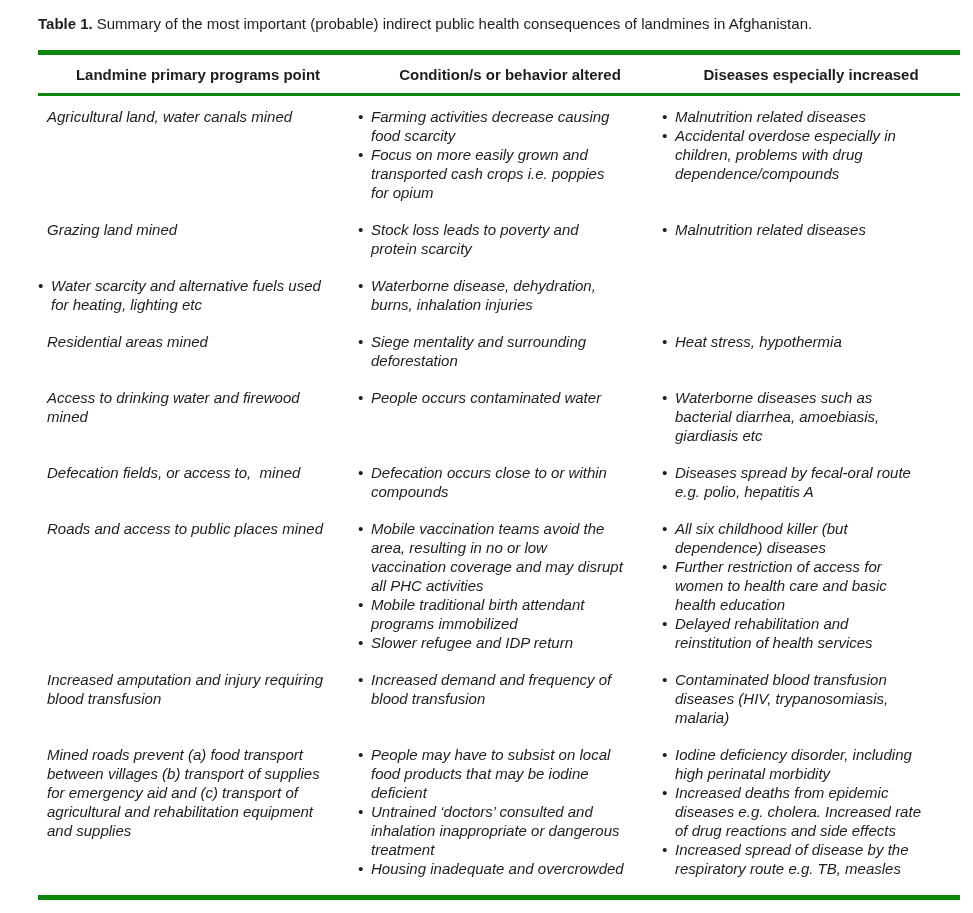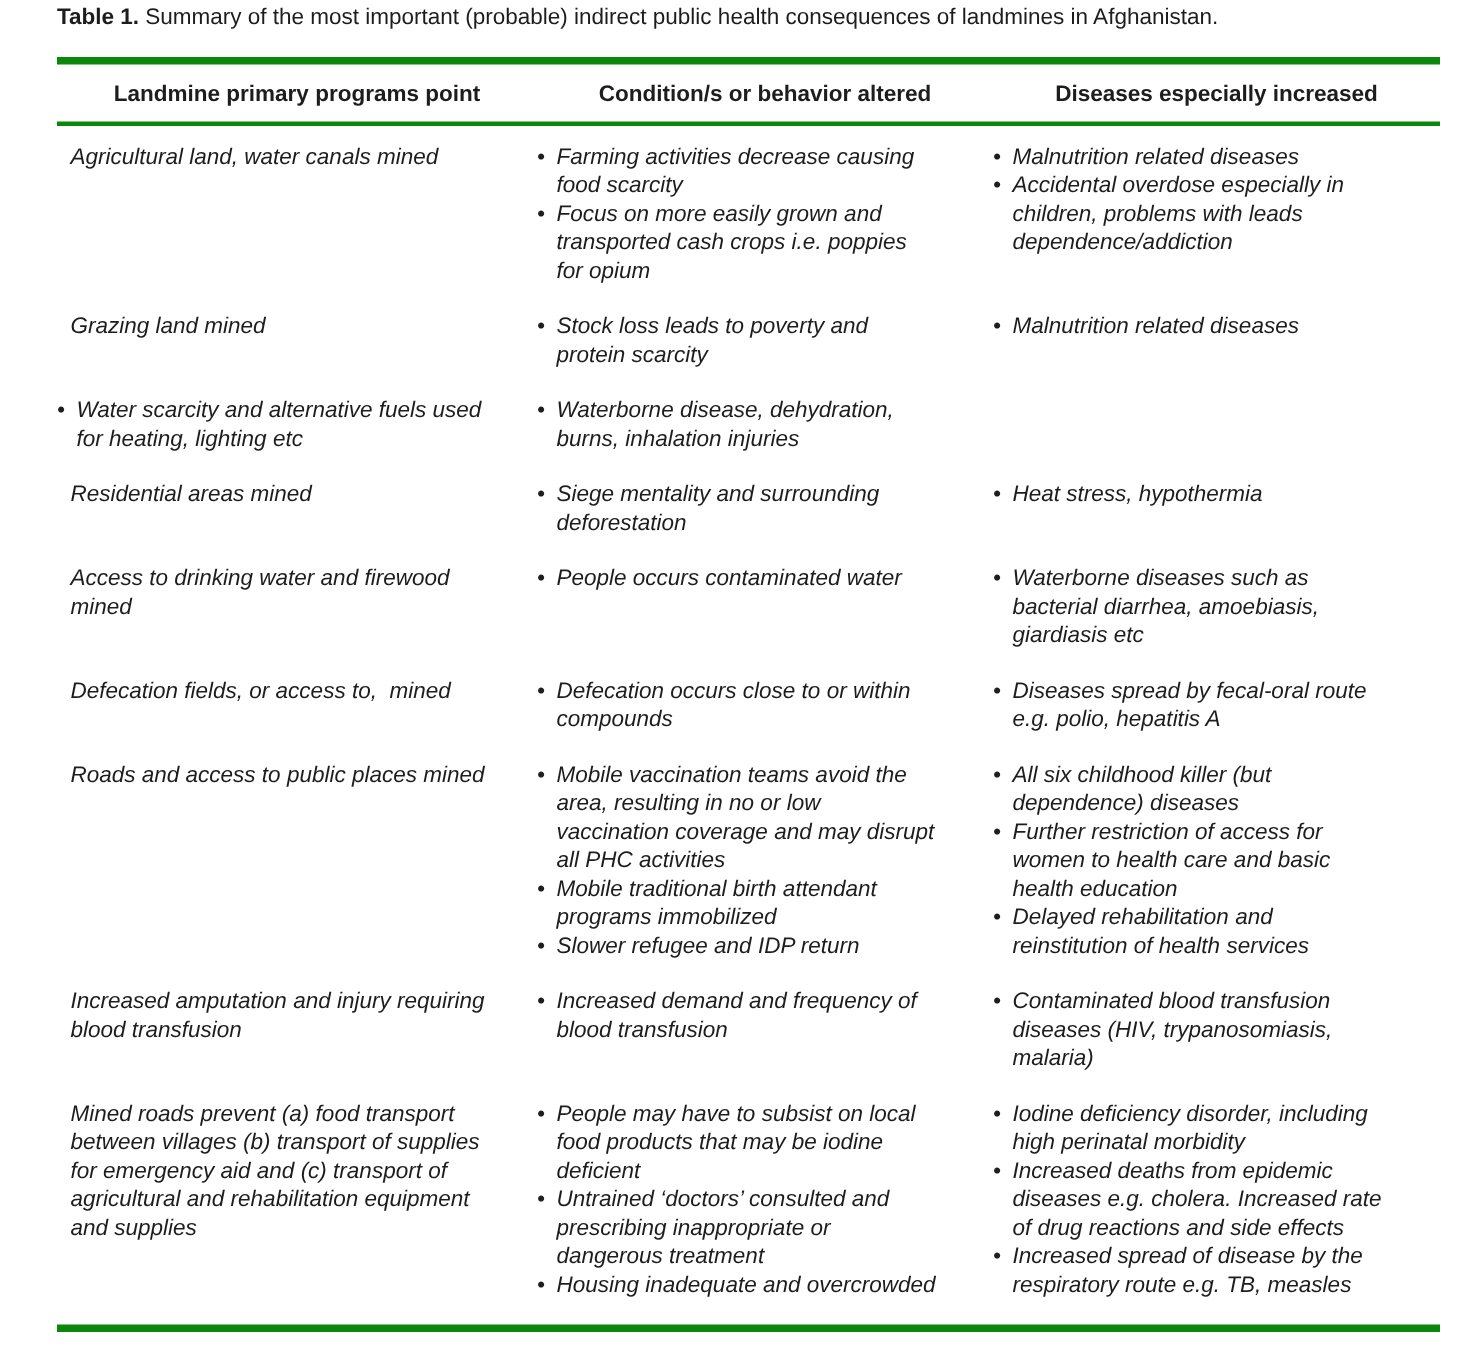--- a/index.html
+++ b/index.html
@@ -5,21 +5,21 @@
   html, body {
     margin: 0; padding: 0;
     width: 973px; height: 913px;
     background: #ffffff;
     font-family: "Liberation Sans", "DejaVu Sans", sans-serif;
     font-size: 15px;
     line-height: 19px;
     color: #1d1d1d;
     overflow: hidden;
   }
-  .page { padding: 2px 13px 0 38px; }
+  .page { padding: 14px 13px 0 38px; }
   .table-wrap { width: 922px; }
 
   .caption { margin: 0; }
   .caption .bold { font-weight: bold; }
   .caption .cap-text { margin-left: 4px; }
 
   .rule { background: #0b870b; width: 922px; }
   .rule.thick { height: 5px; }
   .rule.thin  { height: 3px; }
   .top-rule { margin-top: 17px; }
@@ -82,21 +82,21 @@
               <span class="bullet-text">Focus on more easily grown and transported cash crops i.e. poppies for opium</span>
             </div>
           </div>
           <div class="c3">
             <div class="bullet-item">
               <span class="bullet-glyph">•</span>
               <span class="bullet-text">Malnutrition related diseases</span>
             </div>
             <div class="bullet-item">
               <span class="bullet-glyph">•</span>
-              <span class="bullet-text">Accidental overdose especially in children, problems with leads dependence/addiction</span>
+              <span class="bullet-text">Accidental overdose especially in children, problems with drug dependence/compounds</span>
             </div>
           </div>
         </div>
         <div class="row">
           <div class="c1">Grazing land mined</div>
           <div class="c2">
             <div class="bullet-item">
               <span class="bullet-glyph">•</span>
               <span class="bullet-text">Stock loss leads to poverty and protein scarcity</span>
             </div>
@@ -215,21 +215,21 @@
         </div>
         <div class="row">
           <div class="c1">Mined roads prevent (a) food transport between villages (b) transport of supplies for emergency aid and (c) transport of agricultural and rehabilitation equipment and supplies</div>
           <div class="c2">
             <div class="bullet-item">
               <span class="bullet-glyph">•</span>
               <span class="bullet-text">People may have to subsist on local food products that may be iodine deficient</span>
             </div>
             <div class="bullet-item">
               <span class="bullet-glyph">•</span>
-              <span class="bullet-text">Untrained ‘doctors’ consulted and prescribing inappropriate or dangerous treatment</span>
+              <span class="bullet-text">Untrained ‘doctors’ consulted and inhalation inappropriate or dangerous treatment</span>
             </div>
             <div class="bullet-item">
               <span class="bullet-glyph">•</span>
               <span class="bullet-text">Housing inadequate and overcrowded</span>
             </div>
           </div>
           <div class="c3">
             <div class="bullet-item">
               <span class="bullet-glyph">•</span>
               <span class="bullet-text">Iodine deficiency disorder, including high perinatal morbidity</span>

